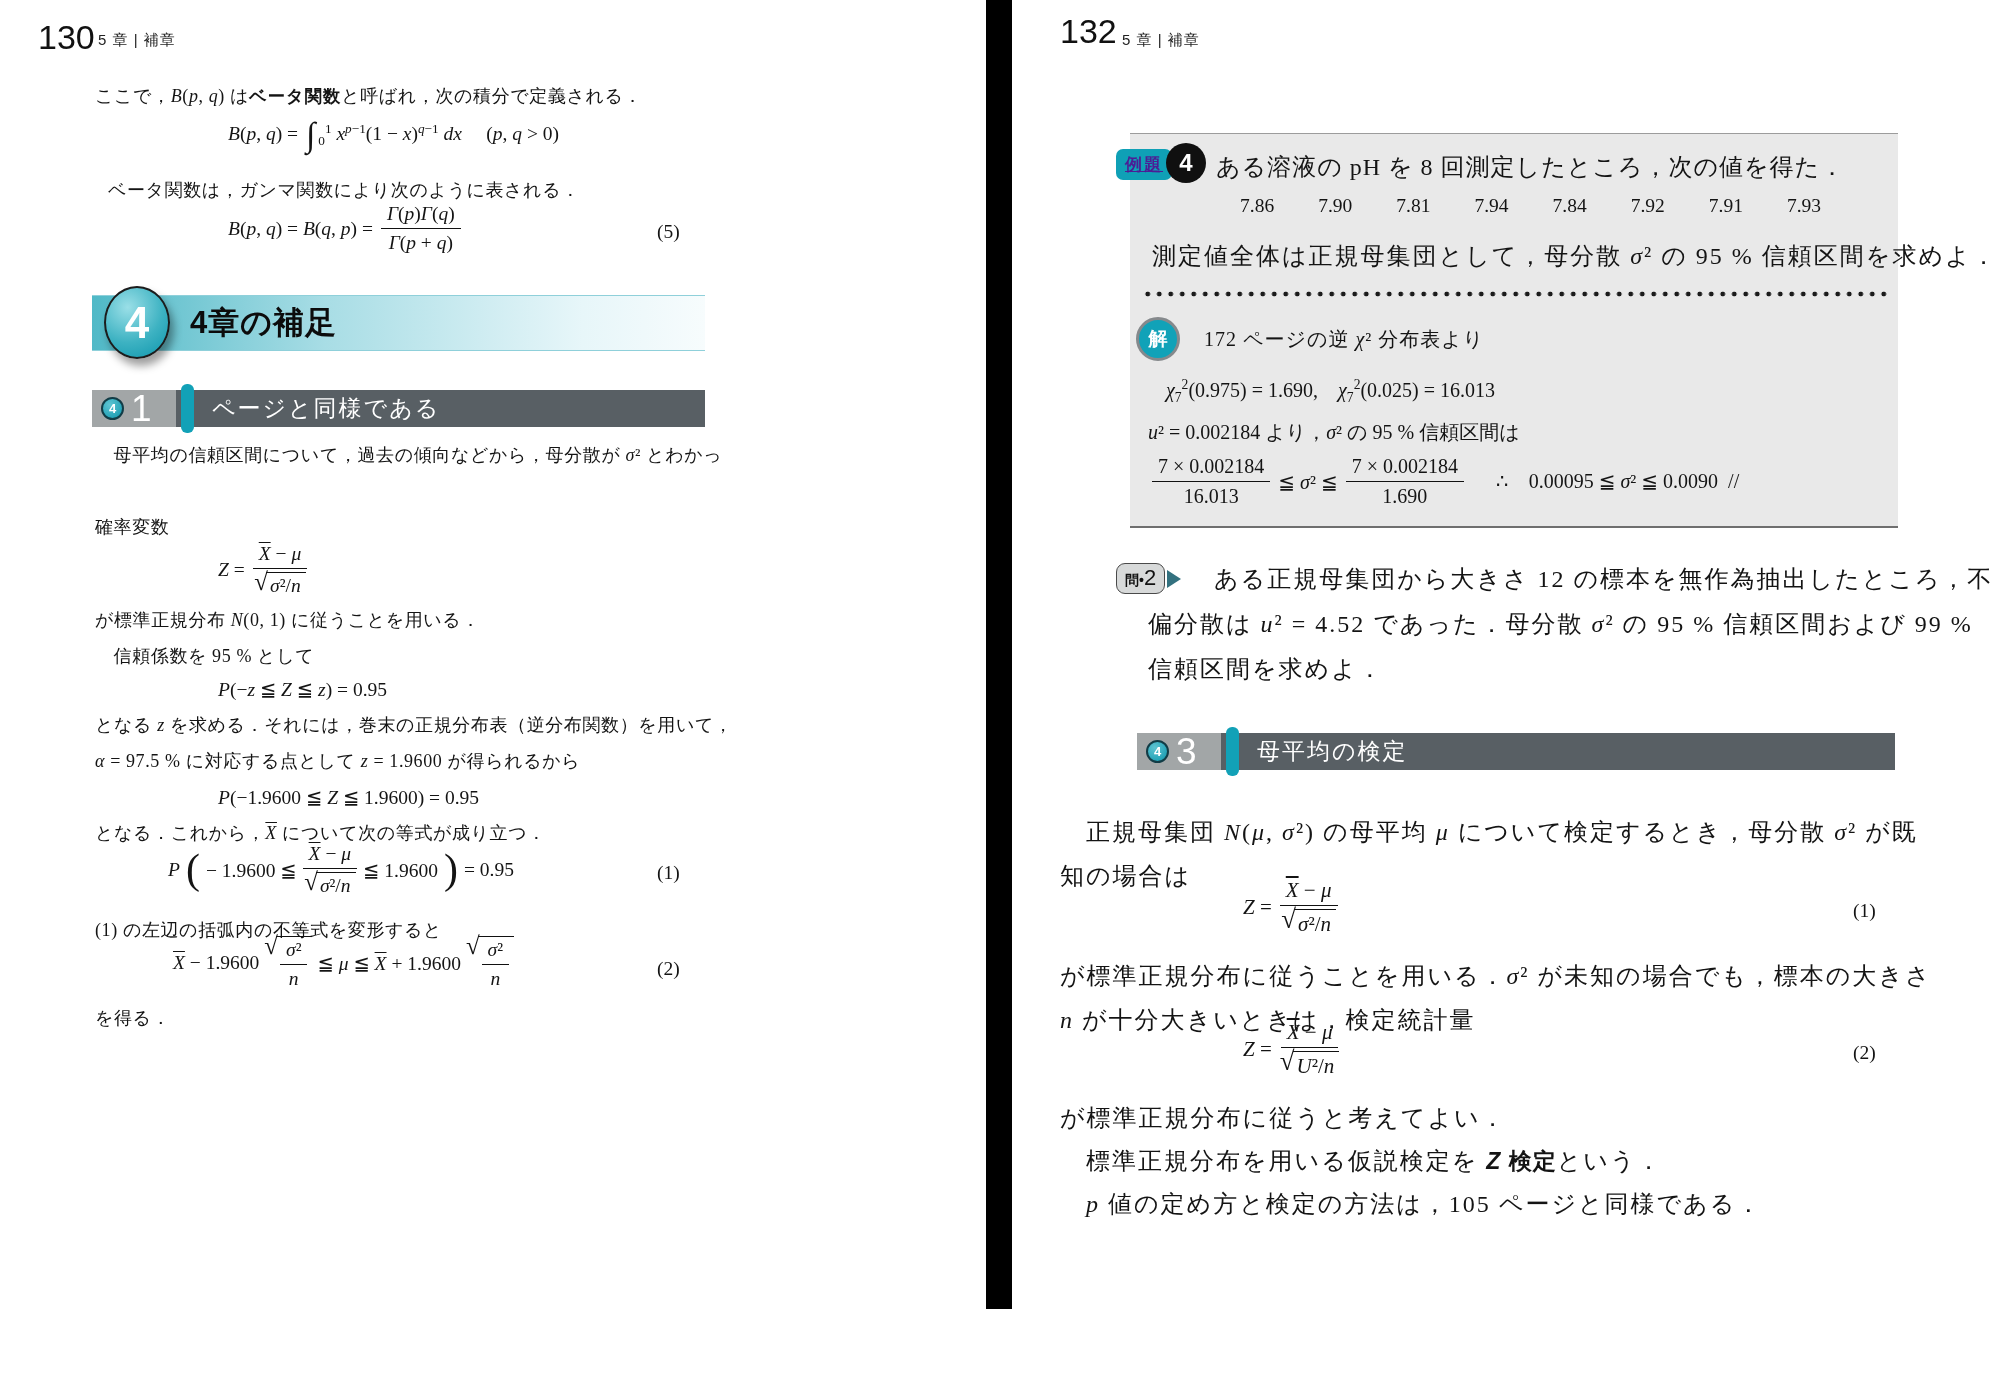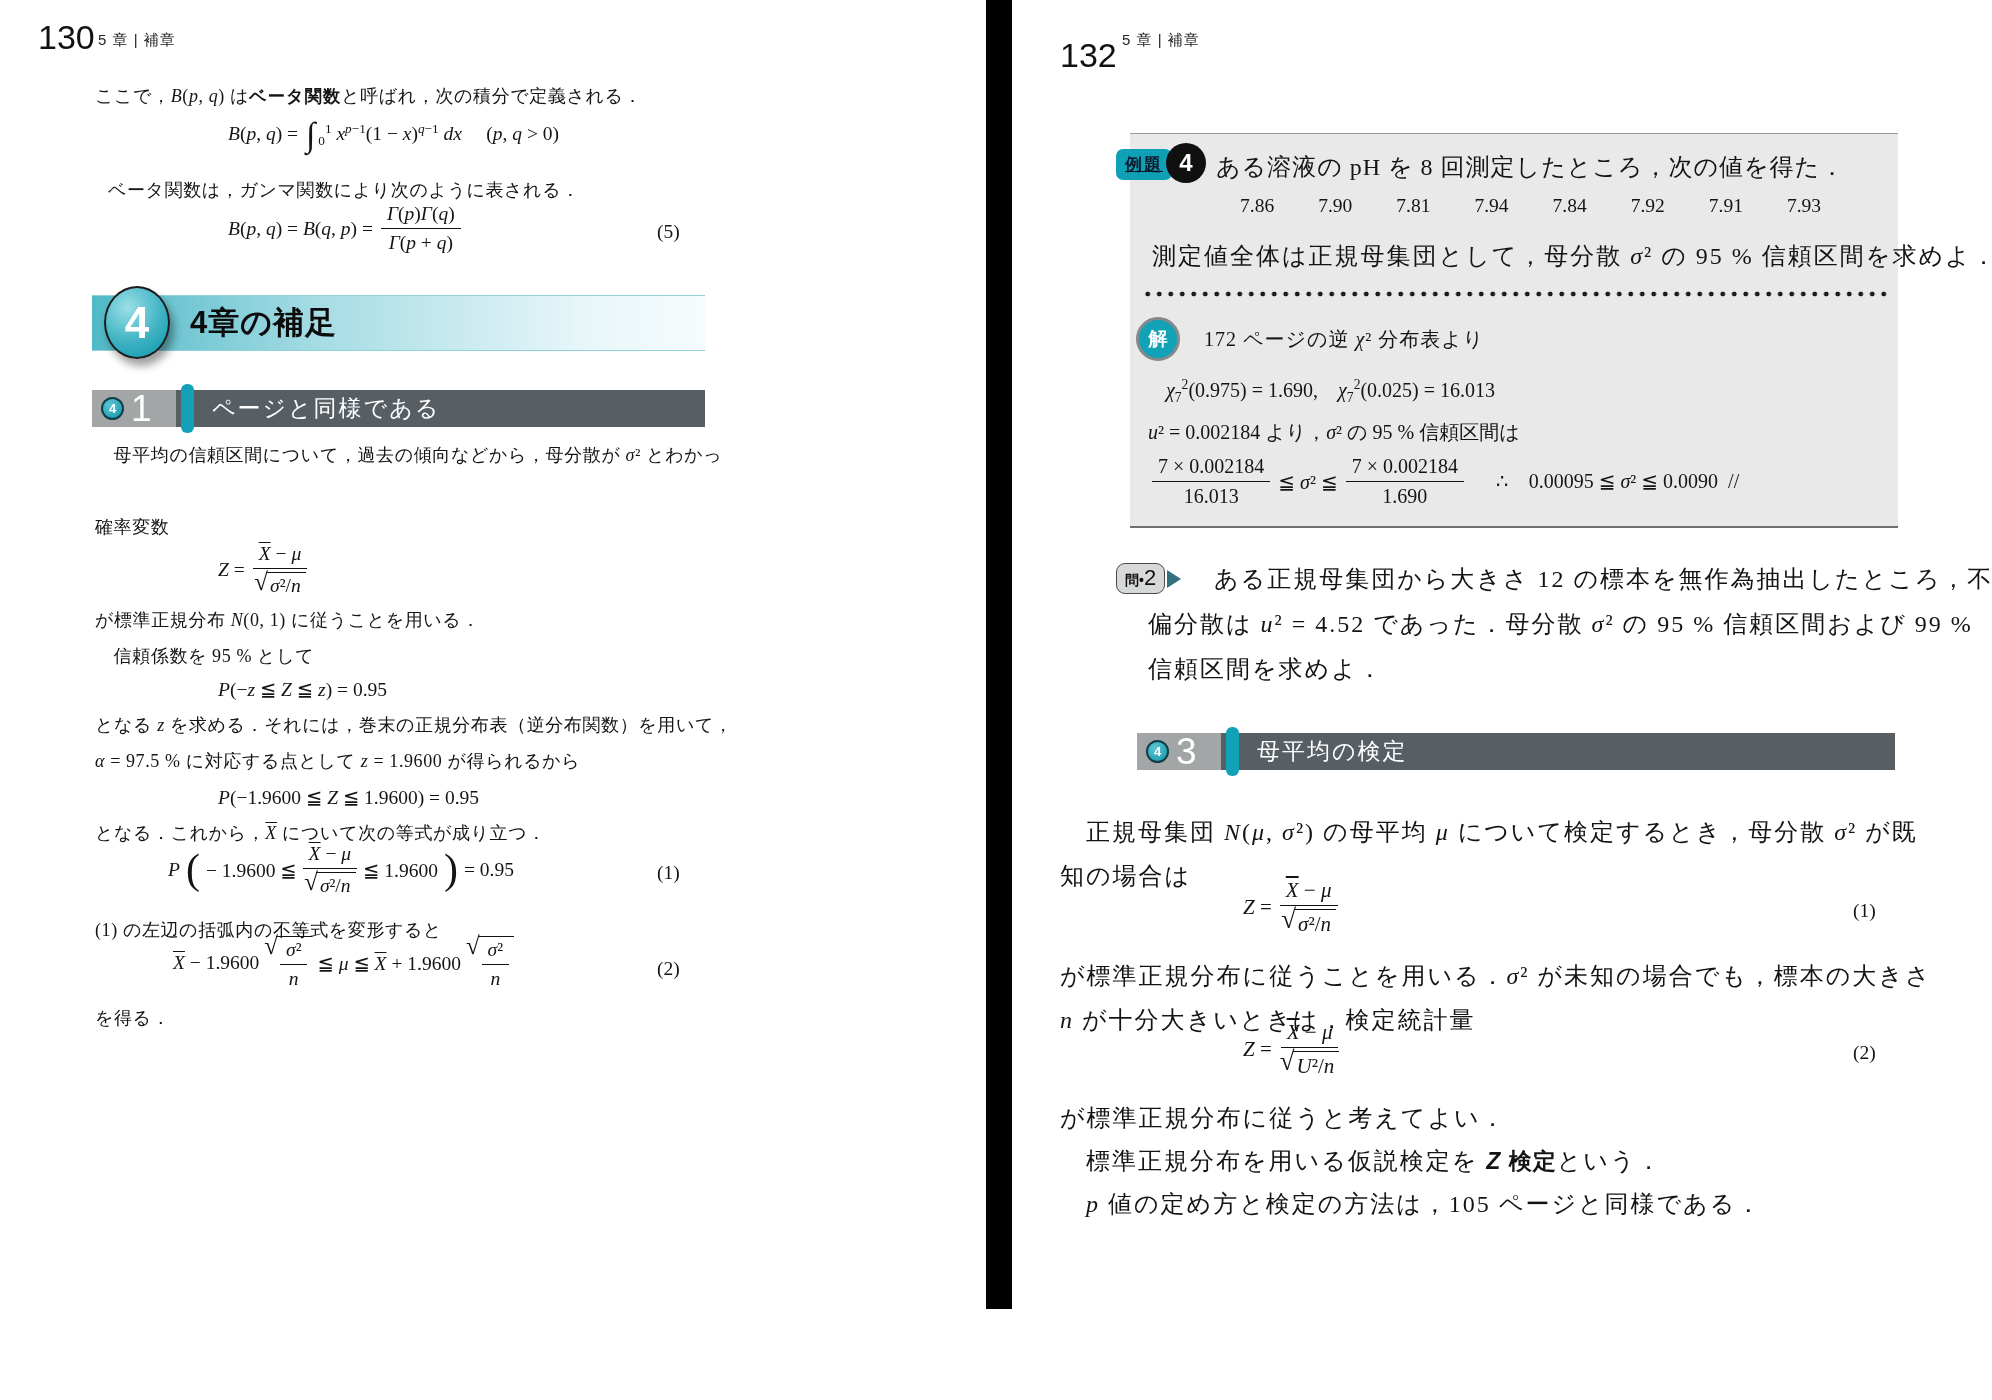--- a/index.html
+++ b/index.html
@@ -58,21 +58,21 @@
   .shead-left{width:84px;height:100%;background:var(--bar-light);display:flex;align-items:center;flex:none;}
   .schip{width:23px;height:23px;border-radius:50%;background:radial-gradient(circle at 35% 30%,#5ec4d2,#0f97ad);
          border:2px solid #123c46;color:#fff;font-family:var(--sans);font-weight:700;font-size:13px;
          display:flex;align-items:center;justify-content:center;margin-left:9px;flex:none;}
   .snum{color:#fff;font-family:var(--sans);font-weight:400;font-size:37px;line-height:1;margin-left:7px;}
   .stealbar{position:absolute;left:89px;top:-6px;width:13px;height:49px;border-radius:6px;background:var(--teal);}
   .stitle{color:#fff;font-family:var(--sans);font-size:23px;letter-spacing:2px;margin-left:36px;font-weight:400;}
 
   
   .exbox{background:#e9e9e9;border-top:1px solid #9c9c9c;border-bottom:2.5px solid #6f6f6f;}
-  .exbadge{background:#0fa0b6;color:#0f172a;border-radius:7px;font-family:var(--sans);font-weight:700;
+  .exbadge{background:#0fa0b6;color:#4c1d95;border-radius:7px;font-family:var(--sans);font-weight:700;
            font-size:17px;letter-spacing:2px;padding:4px 9px;text-decoration:underline;}
   .excircle{width:40px;height:40px;border-radius:50%;background:#101010;color:#fff;
             font-family:var(--sans);font-weight:700;font-size:24px;display:flex;align-items:center;justify-content:center;}
   .dataline{display:flex;gap:44px;font-family:var(--serif);font-size:19.5px;}
   .dots{height:8px;background-image:radial-gradient(circle,#1b1b1b 2.1px,transparent 2.7px);
         background-size:11.5px 8px;background-repeat:repeat-x;background-position:left center;}
   .solcircle{width:44px;height:44px;border-radius:50%;background:#11a2b8;border:3px solid #85898c;color:#fff;
              font-family:var(--sans);font-weight:700;font-size:19px;display:flex;align-items:center;justify-content:center;}
 
   
@@ -203,21 +203,21 @@
     </div>
     <div class="abs tag" style="left:657px;top:958px;">(2)</div>
 
     <div class="abs l-line" style="left:95px;top:1006px;">を得る．</div>
   </div>
 
   <div class="abs divider" style="left:986px;top:0;width:26px;height:1400px;"></div>
 
   <div class="abs" style="left:1012px;top:0;width:980px;height:1400px;">
 
-    <div class="abs pgnum" style="left:48px;top:36px;">132</div>
+    <div class="abs pgnum" style="left:48px;top:12px;">132</div>
     <div class="abs pgsec" style="left:110px;top:31px;">5 章 | 補章</div>
 
     <div class="abs exbox" style="left:118px;top:133px;width:768px;height:395px;"></div>
 
     <div class="abs exbadge" style="left:104px;top:149px;">例題</div>
     <div class="abs excircle" style="left:154px;top:143px;">
       <span>4</span>
     </div>
     <div class="abs r-line" style="left:204px;top:151px;letter-spacing:1px;">ある溶液の pH を 8 回測定したところ，次の値を得た．</div>
 

